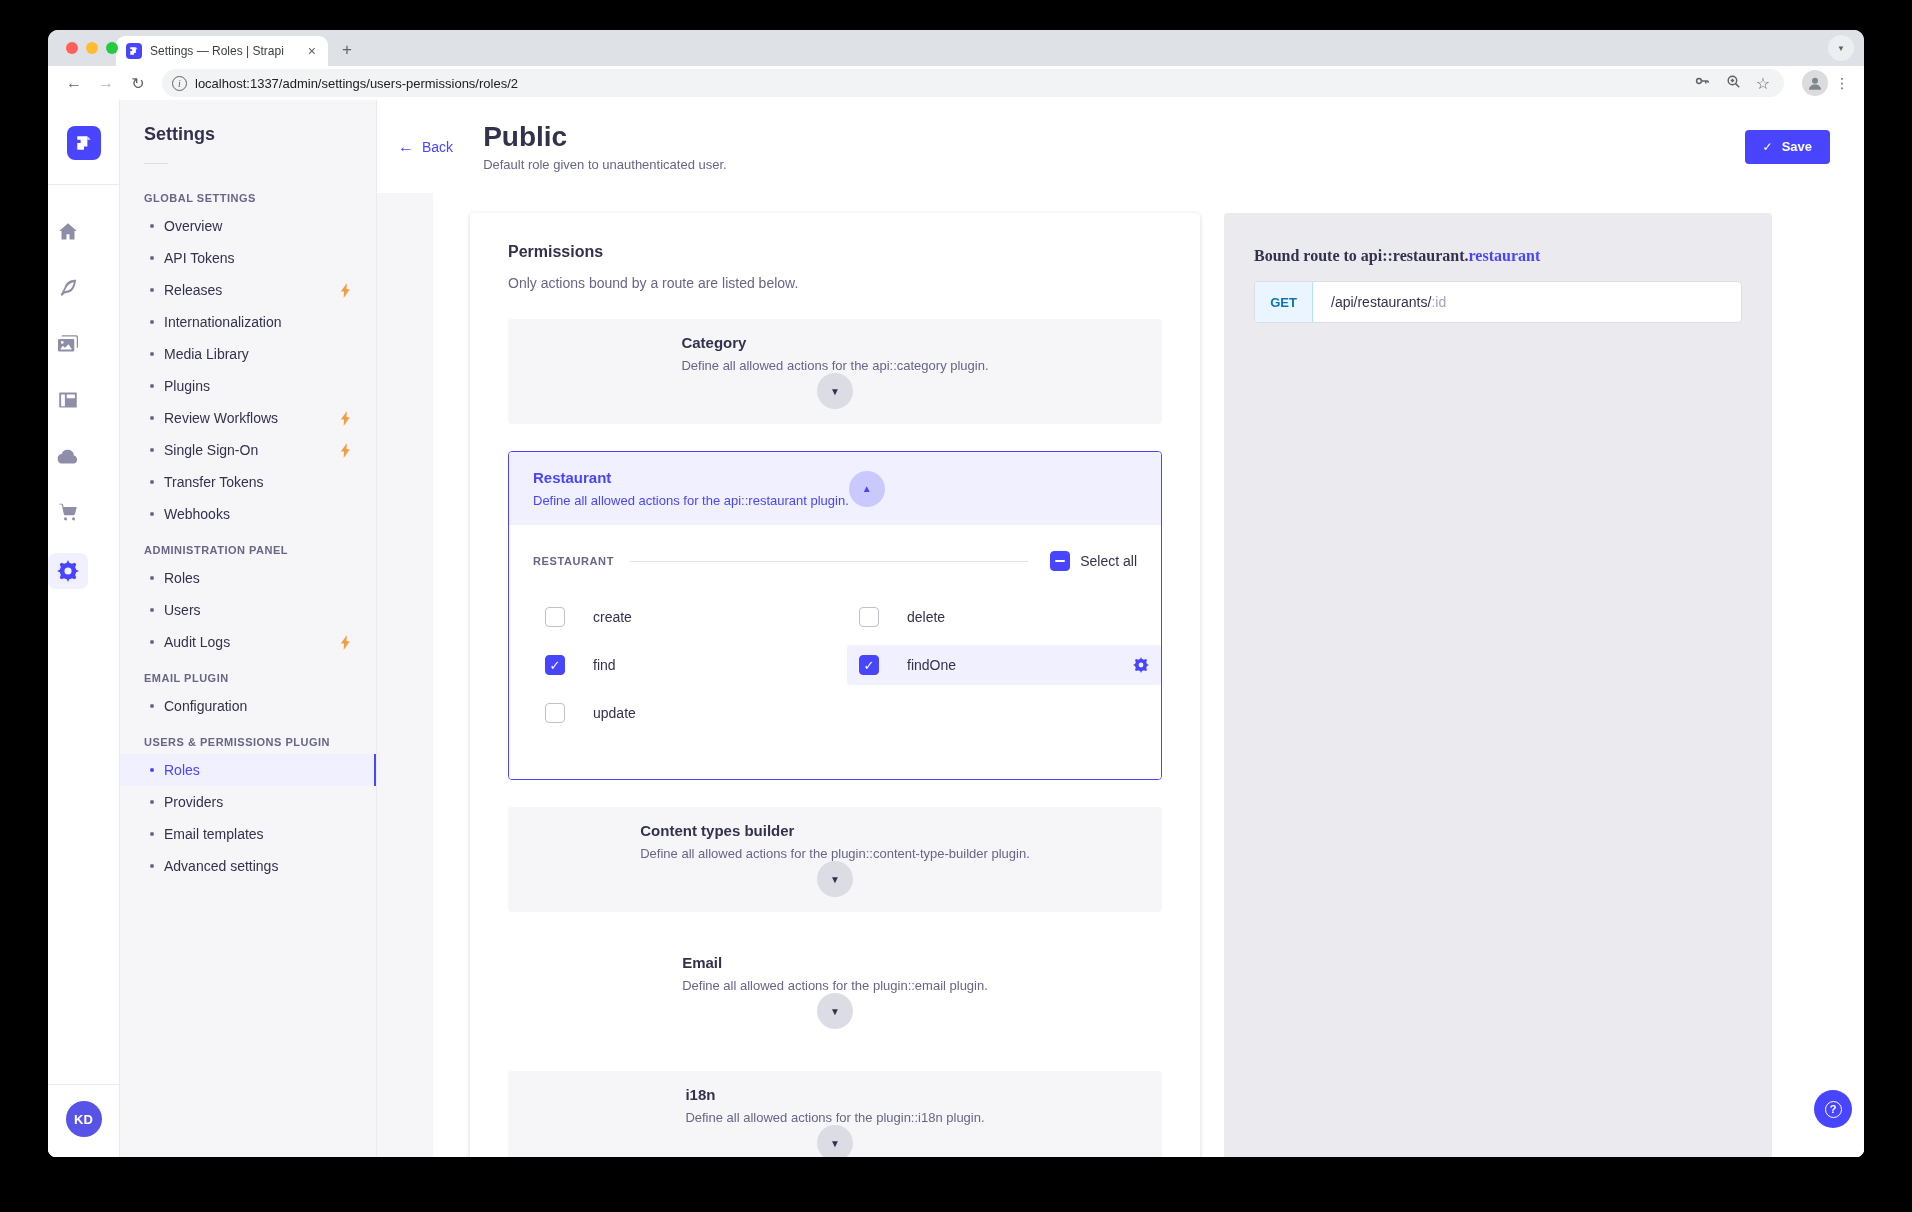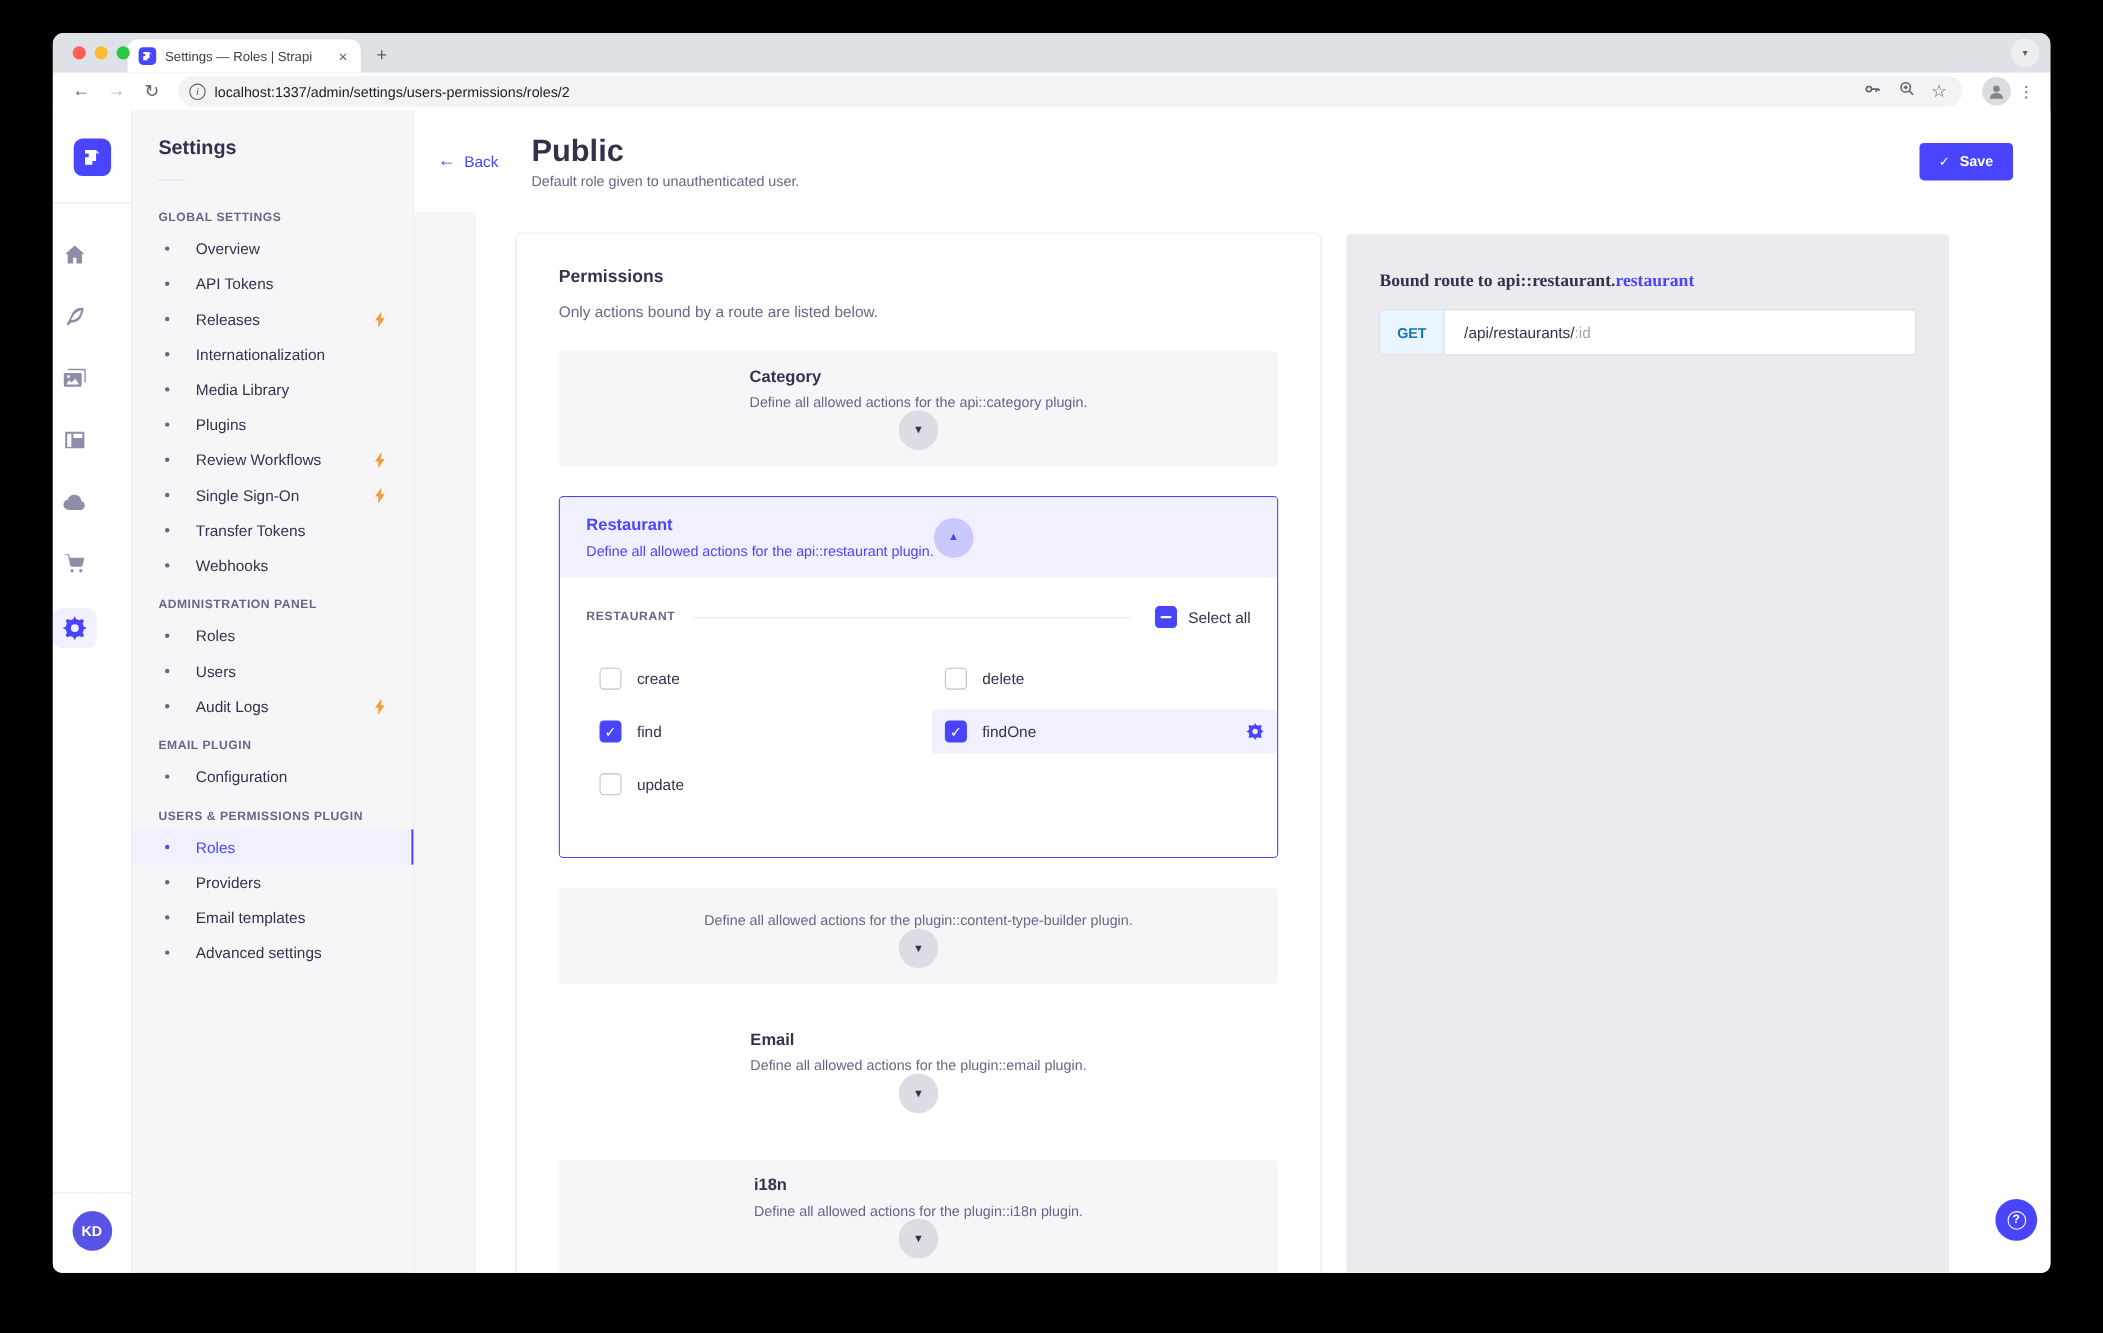--- a/index.html
+++ b/index.html
@@ -51,21 +51,21 @@
   .rail-ic.active { background:#f0f0ff; border-radius:8px; height:36px; }
   .rail-ic.active svg { fill:#4945ff; }
   .rail-bottom { width:100%; border-top:1px solid #eaeaef; display:flex; justify-content:center; padding:16px 0 20px; }
   .kd { width:36px; height:36px; border-radius:50%; background:#5753e6; color:#fff; font-size:13px; font-weight:bold;
         display:flex; align-items:center; justify-content:center; }
 
   .subnav { width:257px; background:#f6f6f9; border-right:1px solid #eaeaef; flex:none; padding-top:24px; overflow:hidden; }
   .subnav-title { font-size:18px; font-weight:bold; color:#32324d; padding:0 24px; }
   .subnav-divider { width:24px; height:1px; background:#dcdce4; margin:18px 24px 14px; }
   .sec-label { font-size:11px; font-weight:bold; color:#666687; letter-spacing:.5px; padding:14px 24px 6px; }
-  .sn-item { height:32px; display:flex; align-items:center; gap:24px; padding:0 24px 0 30px; font-size:14px; color:#32324d; position:relative; }
+  .sn-item { height:32px; display:flex; align-items:center; gap:10px; padding:0 24px 0 30px; font-size:14px; color:#32324d; position:relative; }
   .sn-item .dot { width:4px; height:4px; border-radius:50%; background:#666687; flex:none; }
   .sn-item .lbl { flex:1; }
   .sn-item .bolt { flex:none; display:flex; }
   .sn-item.active { background:#f0f0ff; color:#4945ff; border-right:2px solid #4945ff; }
   .sn-item.active .dot { background:#4945ff; }
 
   .main { flex:1; display:flex; flex-direction:column; min-width:0; background:#fff; }
   .main-header { height:93px; background:#fff; display:flex; align-items:center; padding:0 34px 0 21px; flex:none; }
   .back { display:flex; align-items:center; gap:8px; color:#4945ff; font-size:14px; }
   .back .arr { font-size:16px; }
@@ -105,21 +105,21 @@
   .sa-label { font-size:11px; font-weight:bold; color:#666687; letter-spacing:.6px; flex:none; }
   .sa-line { flex:1; height:1px; background:#e3e3ec; margin:0 22px 0 16px; }
   .cb { width:20px; height:20px; border:1px solid #c0c0cf; border-radius:4px; background:#fff; flex:none;
         display:flex; align-items:center; justify-content:center; position:relative; }
   .cb.on { background:#4945ff; border-color:#4945ff; color:#fff; font-size:13px; }
   .cb.ind { background:#4945ff; border-color:#4945ff; }
   .cb.ind::after { content:""; width:10px; height:2px; background:#fff; border-radius:1px; }
   .sa-text { font-size:14px; color:#32324d; margin-left:10px; }
 
   .perm-grid { margin-top:26px; display:grid; grid-template-columns:314px 314px; row-gap:8px; }
-  .cell { display:flex; align-items:center; gap:14px; height:40px; padding:0 12px; border-radius:4px; }
+  .cell { display:flex; align-items:center; gap:28px; height:40px; padding:0 12px; border-radius:4px; }
   .cell.sel { background:#f0f0ff; }
   .cell .clabel { font-size:14px; color:#32324d; }
   .gear-mini { margin-left:auto; display:flex; }
 
   
   .route-panel { width:548px; flex:none; margin-left:24px; background:#eaeaef; border-radius:4px 4px 0 0;
                  padding:34px 30px; }
   .route-title { font-size:16px; font-weight:bold; color:#32324d;font-family:Liberation Serif, serif; }
   .route-title .ent { color:#4945ff; }
   .route-box { margin-top:16px; background:#fff; border:1px solid #dcdce4; border-radius:4px;
@@ -425,20 +425,21 @@
                     <div class="cell">
                       <span class="cb"></span>
                       <span class="clabel">update</span>
                     </div>
                   </div>
                 </div>
               </div>
 
               <div class="acc gray">
                 <div class="txt">
+                  <div class="acc-title">Content types builder</div>
                   <div class="acc-sub">Define all allowed actions for the plugin::content-type-builder plugin.</div>
                 </div>
                 <button class="arrow-btn">▼</button>
               </div>
 
               <div class="acc white">
                 <div class="txt">
                   <div class="acc-title">Email</div>
                   <div class="acc-sub">Define all allowed actions for the plugin::email plugin.</div>
                 </div>

